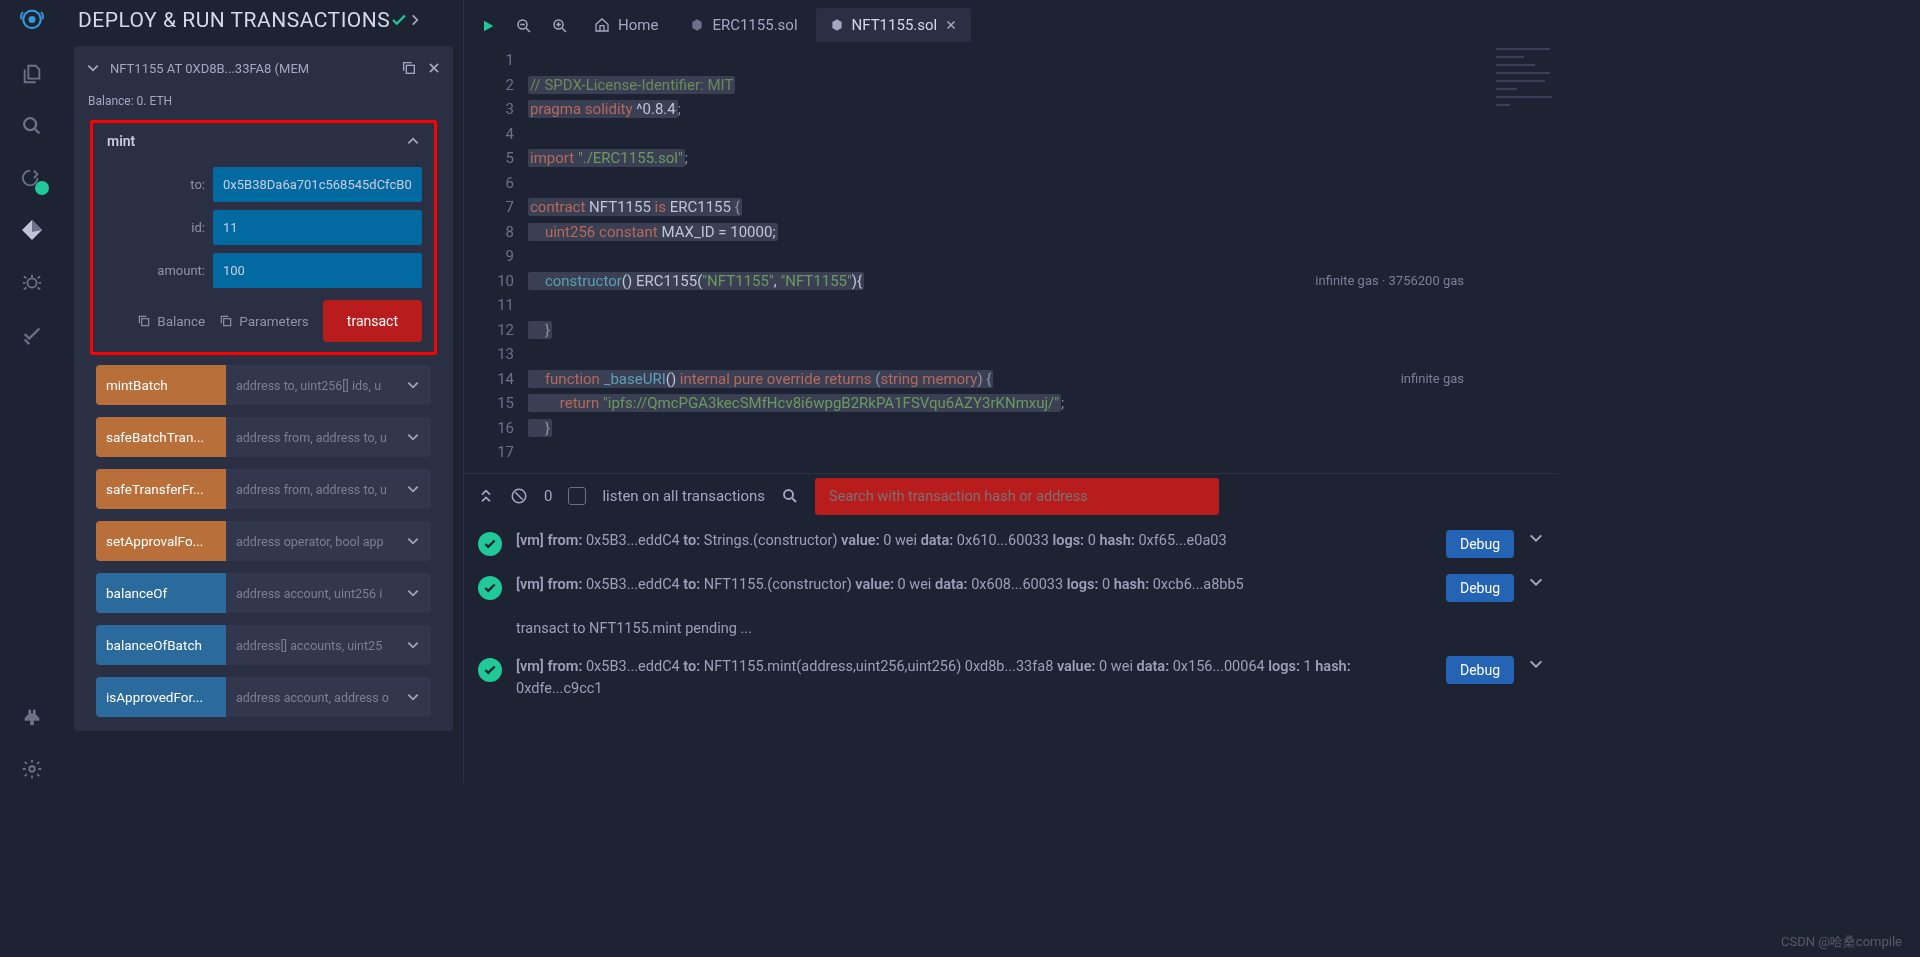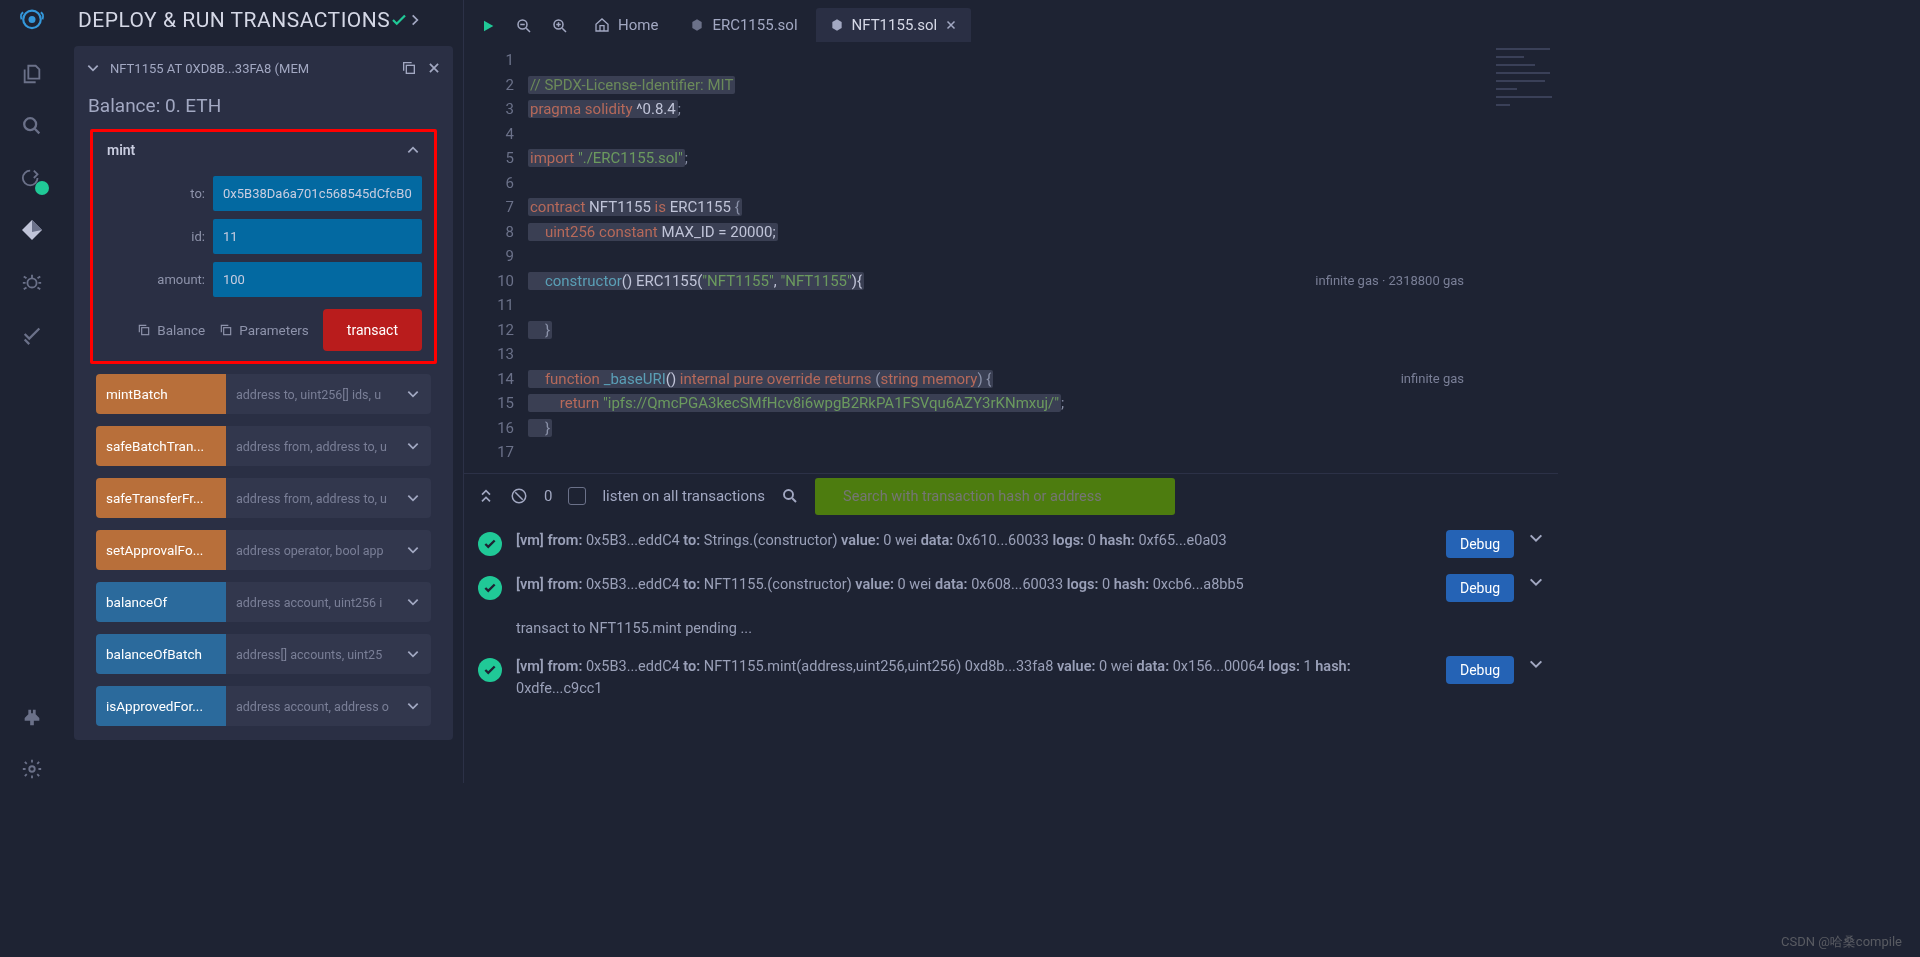--- a/index.html
+++ b/index.html
@@ -7,21 +7,21 @@
 .app { display:flex; height:783px; width:1558px; }
 .iconbar { width:64px; background:#1e2333; display:flex; flex-direction:column; align-items:center; padding-top:8px; gap:24px; }
 .iconbar .ic { width:28px; height:28px; display:flex; align-items:center; justify-content:center; cursor:pointer; position:relative; }
 .badge { position:absolute; right:-3px; bottom:-3px; width:14px; height:14px; border-radius:50%; background:#20c997; }
 .sidepanel { width:400px; background:#1e2333; display:flex; flex-direction:column; border-right:1px solid #2c3147; }
 .sidepanel-head { display:flex; align-items:center; padding:8px 14px 14px; }
 .sidepanel-head h1 { font-size:21px; font-weight:400; color:#d5d8e6; letter-spacing:.5px; }
 .deployed { background:#2a2f44; margin:0 10px; border-radius:4px; padding:14px 12px; }
 .deployed-row { display:flex; align-items:center; gap:10px; }
 .deployed-row span.title { flex:1; font-size:13px; color:#a2a8c2; white-space:nowrap; overflow:hidden; text-overflow:ellipsis; }
-.balance { font-size:19px; color:#a2a8c2; margin:18px 2px 0; }
+.balance { font-size:12px; color:#a2a8c2; margin:18px 2px 0; }
 .mintbox { border:3px solid #ff0000; border-radius:2px; margin:12px 4px 10px; padding:10px 8px 10px; }
 .mintbox-head { display:flex; align-items:center; justify-content:space-between; padding:0 6px 10px; }
 .mintbox-head b { color:#c9cde0; font-weight:600; font-size:14px; }
 .mintrow { display:flex; align-items:center; gap:8px; margin:8px 4px; }
 .mintrow label { width:100px; text-align:right; font-size:13px; color:#8e93ab; }
 .mintrow input { flex:1; background:#0369a1; border:none; color:#c9cde0; padding:10px 10px; border-radius:2px; font-size:13px; outline:none; }
 .mintactions { display:flex; align-items:center; gap:14px; margin-top:12px; padding:0 4px; justify-content:flex-end; }
 .mintactions .lbl { display:flex; align-items:center; gap:6px; font-size:13.5px; color:#8e93ab; cursor:pointer; }
 .transact-btn { background:#b91c1c; color:#fff; border:none; padding:13px 24px; border-radius:4px; font-size:14px; cursor:pointer; }
 .fnlist { margin:0 10px; display:flex; flex-direction:column; gap:12px; }
@@ -42,21 +42,21 @@
 .minimap { width:70px; background:#1e2333; }
 .minimap .mm { margin:6px 8px; height:2px; background:#3a4058; }
 .hlspan { background:#3a3f53; padding:0 2px; border-radius:2px; }
 .c-comment{color:#6b8a5a;} .c-kw{color:#b6695a;} .c-type{color:#b6695a;} .c-str{color:#6b9a5e;} .c-fn{color:#5a9fb6;} .c-ident{color:#c0c4d8;} .c-op{color:#8a91a8;}
 .gas { float:right; color:#7a7f97; font-size:13px; margin-right:24px; }
 .terminal { height:310px; display:flex; flex-direction:column; border-top:1px solid #2c3147; }
 .termbar { height:44px; display:flex; align-items:center; gap:16px; padding:0 14px; }
 .termbar .count { color:#a2a8c2; font-size:15px; }
 .chkbox { width:18px; height:18px; border:1px solid #6b7189; border-radius:3px; }
 .listen { color:#a2a8c2; font-size:15px; }
-.searchin { background:#4d7c0f; border:none; color:#c9cde0; padding:10px 28px; border-radius:3px; font-size:14.5px; width:360px; outline:none; }
+.searchin { background:#b91c1c; border:none; color:#c9cde0; padding:10px 14px; border-radius:3px; font-size:14.5px; width:404px; outline:none; }
 .termbody { flex:1; overflow:auto; padding:4px 14px 8px; font-family:Consolas,Monaco,monospace; font-size:14.5px; }
 .txrow { display:flex; align-items:flex-start; gap:14px; padding:8px 0; }
 .txrow .ok { width:24px; height:24px; border-radius:50%; background:#20c997; display:flex; align-items:center; justify-content:center; color:#1e2333; flex:none; margin-top:2px; }
 .txrow .msg { flex:1; color:#9aa0b8; line-height:1.5; }
 .txrow b { color:#9aa0b8; font-weight:600; }
 .debug-btn { background:#2563b5; color:#fff; border:none; padding:6px 14px; border-radius:4px; font-size:14px; cursor:pointer; }
 .watermark { position:absolute; right:18px; bottom:6px; color:#888; font-size:13px; opacity:.55; pointer-events:none; }
 svg { display:block; }
 </style>
 </head>
@@ -297,23 +297,23 @@
 
     <div class="editor">
       <div class="gutter">1<br>2<br>3<br>4<br>5<br>6<br>7<br>8<br>9<br>10<br>11<br>12<br>13<br>14<br>15<br>16<br>17<br></div>
       <div class="code">
 <span class="hlspan"><span class="c-comment">// SPDX-License-Identifier: MIT</span></span>
 <span class="hlspan"><span class="c-kw">pragma</span> <span class="c-kw">solidity</span> <span class="c-ident">^0.8.4</span></span><span class="c-op">;</span>
 
 <span class="hlspan"><span class="c-kw">import</span> <span class="c-str">"./ERC1155.sol"</span></span><span class="c-op">;</span>
 
 <span class="hlspan"><span class="c-kw">contract</span> <span class="c-ident">NFT1155</span> <span class="c-kw">is</span> <span class="c-ident">ERC1155</span> <span class="c-op">{</span></span>
-<span class="hlspan"><span>    </span><span class="c-type">uint256</span> <span class="c-kw">constant</span> <span class="c-ident">MAX_ID = 20000;</span></span>
-
-<span class="hlspan">    <span class="c-fn">constructor</span><span class="c-ident">() ERC1155(</span><span class="c-str">"NFT1155"</span><span class="c-ident">, </span><span class="c-str">"NFT1155"</span><span class="c-ident">){</span></span><span class="gas">infinite gas · 2318800 gas</span>
+<span class="hlspan"><span>    </span><span class="c-type">uint256</span> <span class="c-kw">constant</span> <span class="c-ident">MAX_ID = 10000;</span></span>
+
+<span class="hlspan">    <span class="c-fn">constructor</span><span class="c-ident">() ERC1155(</span><span class="c-str">"NFT1155"</span><span class="c-ident">, </span><span class="c-str">"NFT1155"</span><span class="c-ident">){</span></span><span class="gas">infinite gas · 3756200 gas</span>
 
 <span class="hlspan">    <span class="c-op">}</span></span>
 
 <span class="hlspan">    <span class="c-kw">function</span> <span class="c-fn">_baseURI</span><span class="c-ident">() </span><span class="c-kw">internal</span> <span class="c-kw">pure</span> <span class="c-kw">override</span> <span class="c-kw">returns</span> <span class="c-op">(</span><span class="c-type">string</span> <span class="c-kw">memory</span><span class="c-op">) {</span></span><span class="gas">infinite gas</span>
 <span class="hlspan">        <span class="c-kw">return</span> <span class="c-str">"ipfs://QmcPGA3kecSMfHcv8i6wpgB2RkPA1FSVqu6AZY3rKNmxuj/"</span></span><span class="c-op">;</span>
 <span class="hlspan">    <span class="c-op">}</span></span>
 
       </div>
       <div class="minimap">
         <div class="mm"></div>

